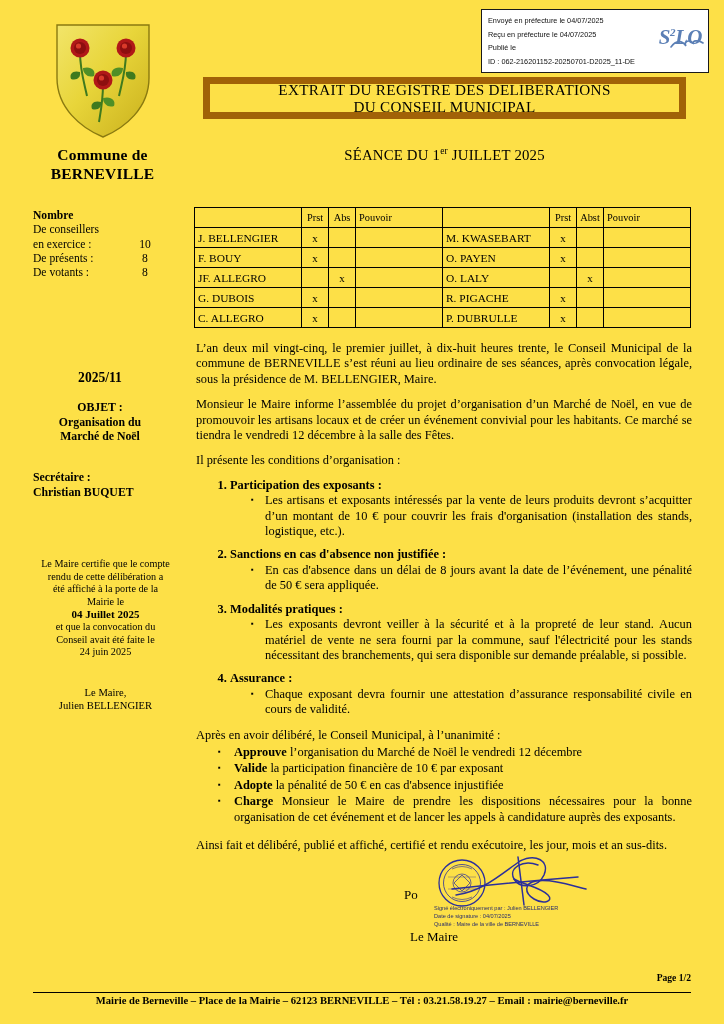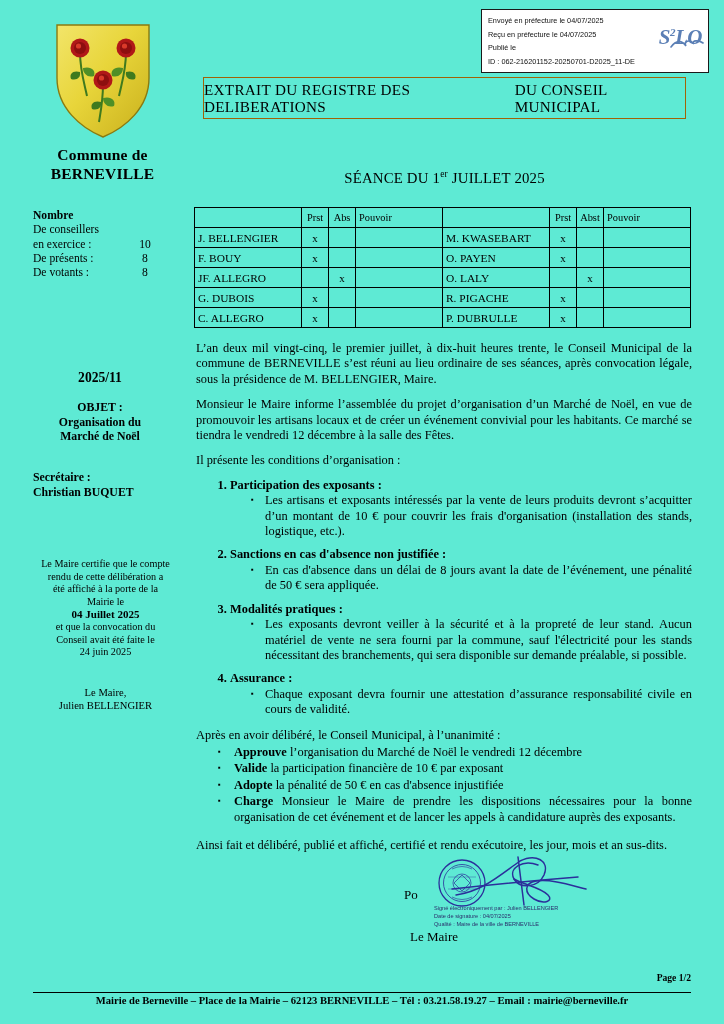--- a/index.html
+++ b/index.html
@@ -5,21 +5,21 @@
 <style>
   html, body {
     margin: 0;
     padding: 0;
     background: #b0b0b0;
   }
   .page {
     position: relative;
     width: 724px;
     height: 1024px;
-    background: #5eead4;
+    background: #fde047;
     overflow: hidden;
     font-family: "Liberation Serif", "DejaVu Serif", serif;
     color: #000000;
     box-sizing: border-box;
   }
 
   
   .prefecture-stamp {
     position: absolute;
     left: 481px;
@@ -78,44 +78,43 @@
     letter-spacing: 0.2px;
   }
 
   
   .title-box {
     position: absolute;
     left: 203px;
     top: 77px;
     width: 483px;
     height: 42px;
-    border: 1px solid #a16207;
+    border: 7px solid #a16207;
     box-sizing: border-box;
     display: flex;
-    flex-direction: row;
+    flex-direction: column;
     align-items: center;
     justify-content: center;
     z-index: 20;
     background: transparent;
   }
   .title-box .t-line {
     font-size: 15.2px;
     line-height: 17.5px;
     letter-spacing: 0.3px;
   }
 
   .seance {
     position: absolute;
     left: 203px;
     top: 146px;
     width: 483px;
     text-align: center;
     font-size: 14.8px;
     letter-spacing: 0.2px;
-    margin-top: 23px;
   }
   .seance sup { font-size: 9.5px; }
 
   
   .nombre-block {
     position: absolute;
     left: 33px;
     top: 209px;
     width: 165px;
     font-size: 11.6px;

